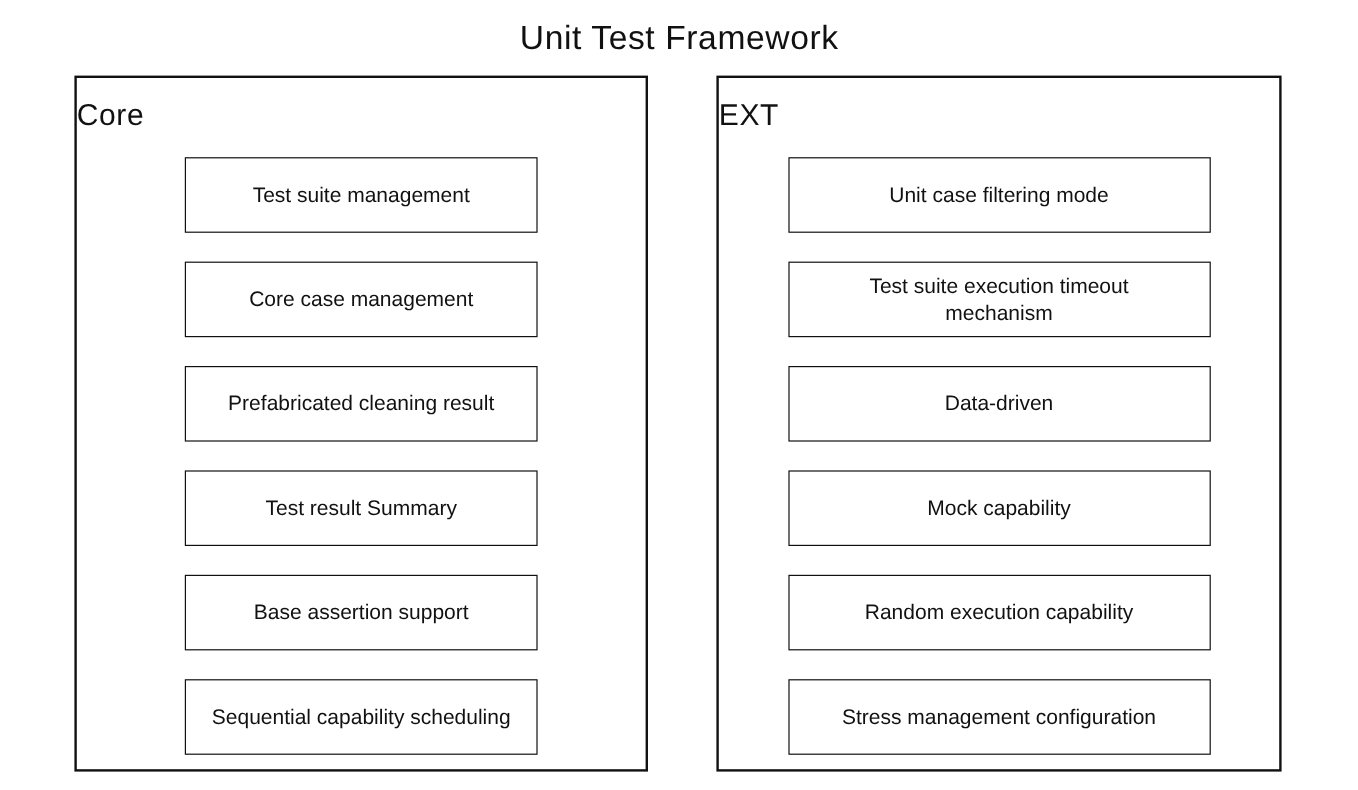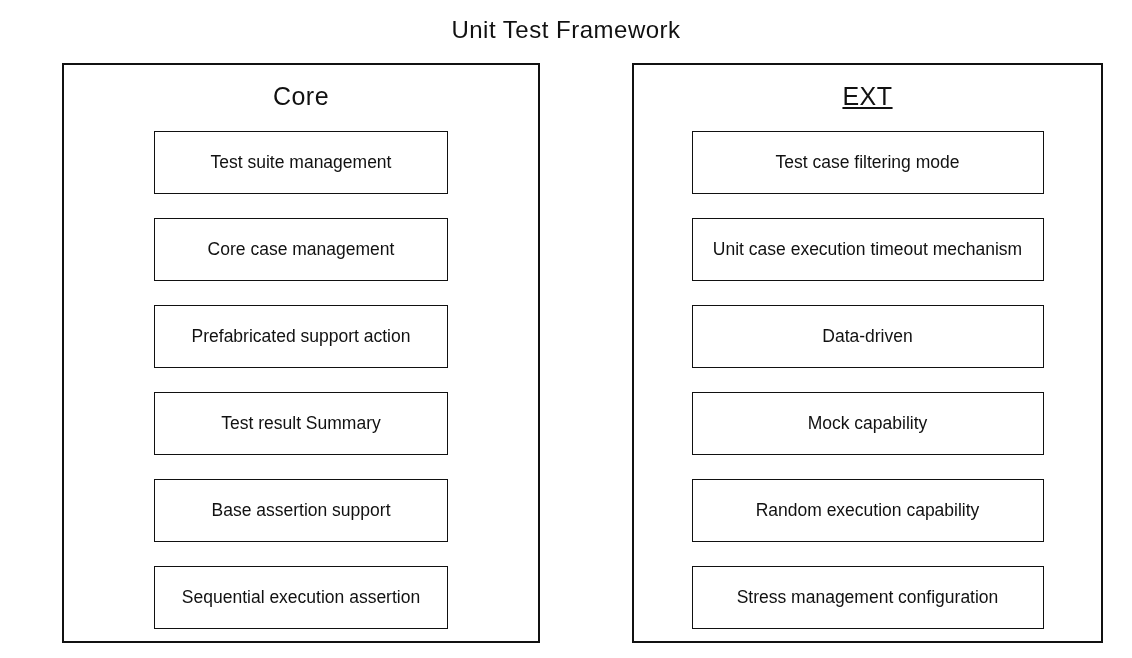--- a/index.html
+++ b/index.html
@@ -15,44 +15,42 @@
     font-family: "Liberation Sans", sans-serif;
     color: #111111;
     overflow: hidden;
   }
   .diagram-title {
     position: absolute;
     top: 16px;
     left: 0;
     width: 100%;
     text-align: center;
-    font-size: 24px;
+    font-size: 28px;
     font-weight: 500;
     letter-spacing: 0.5px;
     margin: 0;
   }
   .group {
     position: absolute;
     top: 63px;
     height: 580px;
     border: 2px solid #111111;
     background: #ffffff;
   }
   .group-core {
     left: 62px;
     width: 478px;
   }
   .group-ext {
-    left: 632px;
+    left: 597px;
     width: 471px;
-    text-decoration: underline;
   }
   .group-heading {
     margin: 17px 0 0 0;
-    text-align: center;
     font-size: 25px;
     font-weight: 500;
     letter-spacing: 0.5px;
   }
   .items {
     position: absolute;
     top: 66px;
     left: 0;
     width: 100%;
     display: flex;
@@ -78,30 +76,30 @@
 </head>
 <body>
 
 <h1 class="diagram-title">Unit Test Framework</h1>
 
 <section class="group group-core">
   <h2 class="group-heading">Core</h2>
   <div class="items">
     <div class="node">Test suite management</div>
     <div class="node">Core case management</div>
-    <div class="node">Prefabricated support action</div>
+    <div class="node">Prefabricated cleaning result</div>
     <div class="node">Test result Summary</div>
     <div class="node">Base assertion support</div>
-    <div class="node">Sequential execution assertion</div>
+    <div class="node">Sequential capability scheduling</div>
   </div>
 </section>
 
 <section class="group group-ext">
   <h2 class="group-heading">EXT</h2>
   <div class="items">
-    <div class="node">Test case filtering mode</div>
-    <div class="node">Unit case execution timeout mechanism</div>
+    <div class="node">Unit case filtering mode</div>
+    <div class="node">Test suite execution timeout mechanism</div>
     <div class="node">Data-driven</div>
     <div class="node">Mock capability</div>
     <div class="node">Random execution capability</div>
     <div class="node">Stress management configuration</div>
   </div>
 </section>
 
 </body></html>

